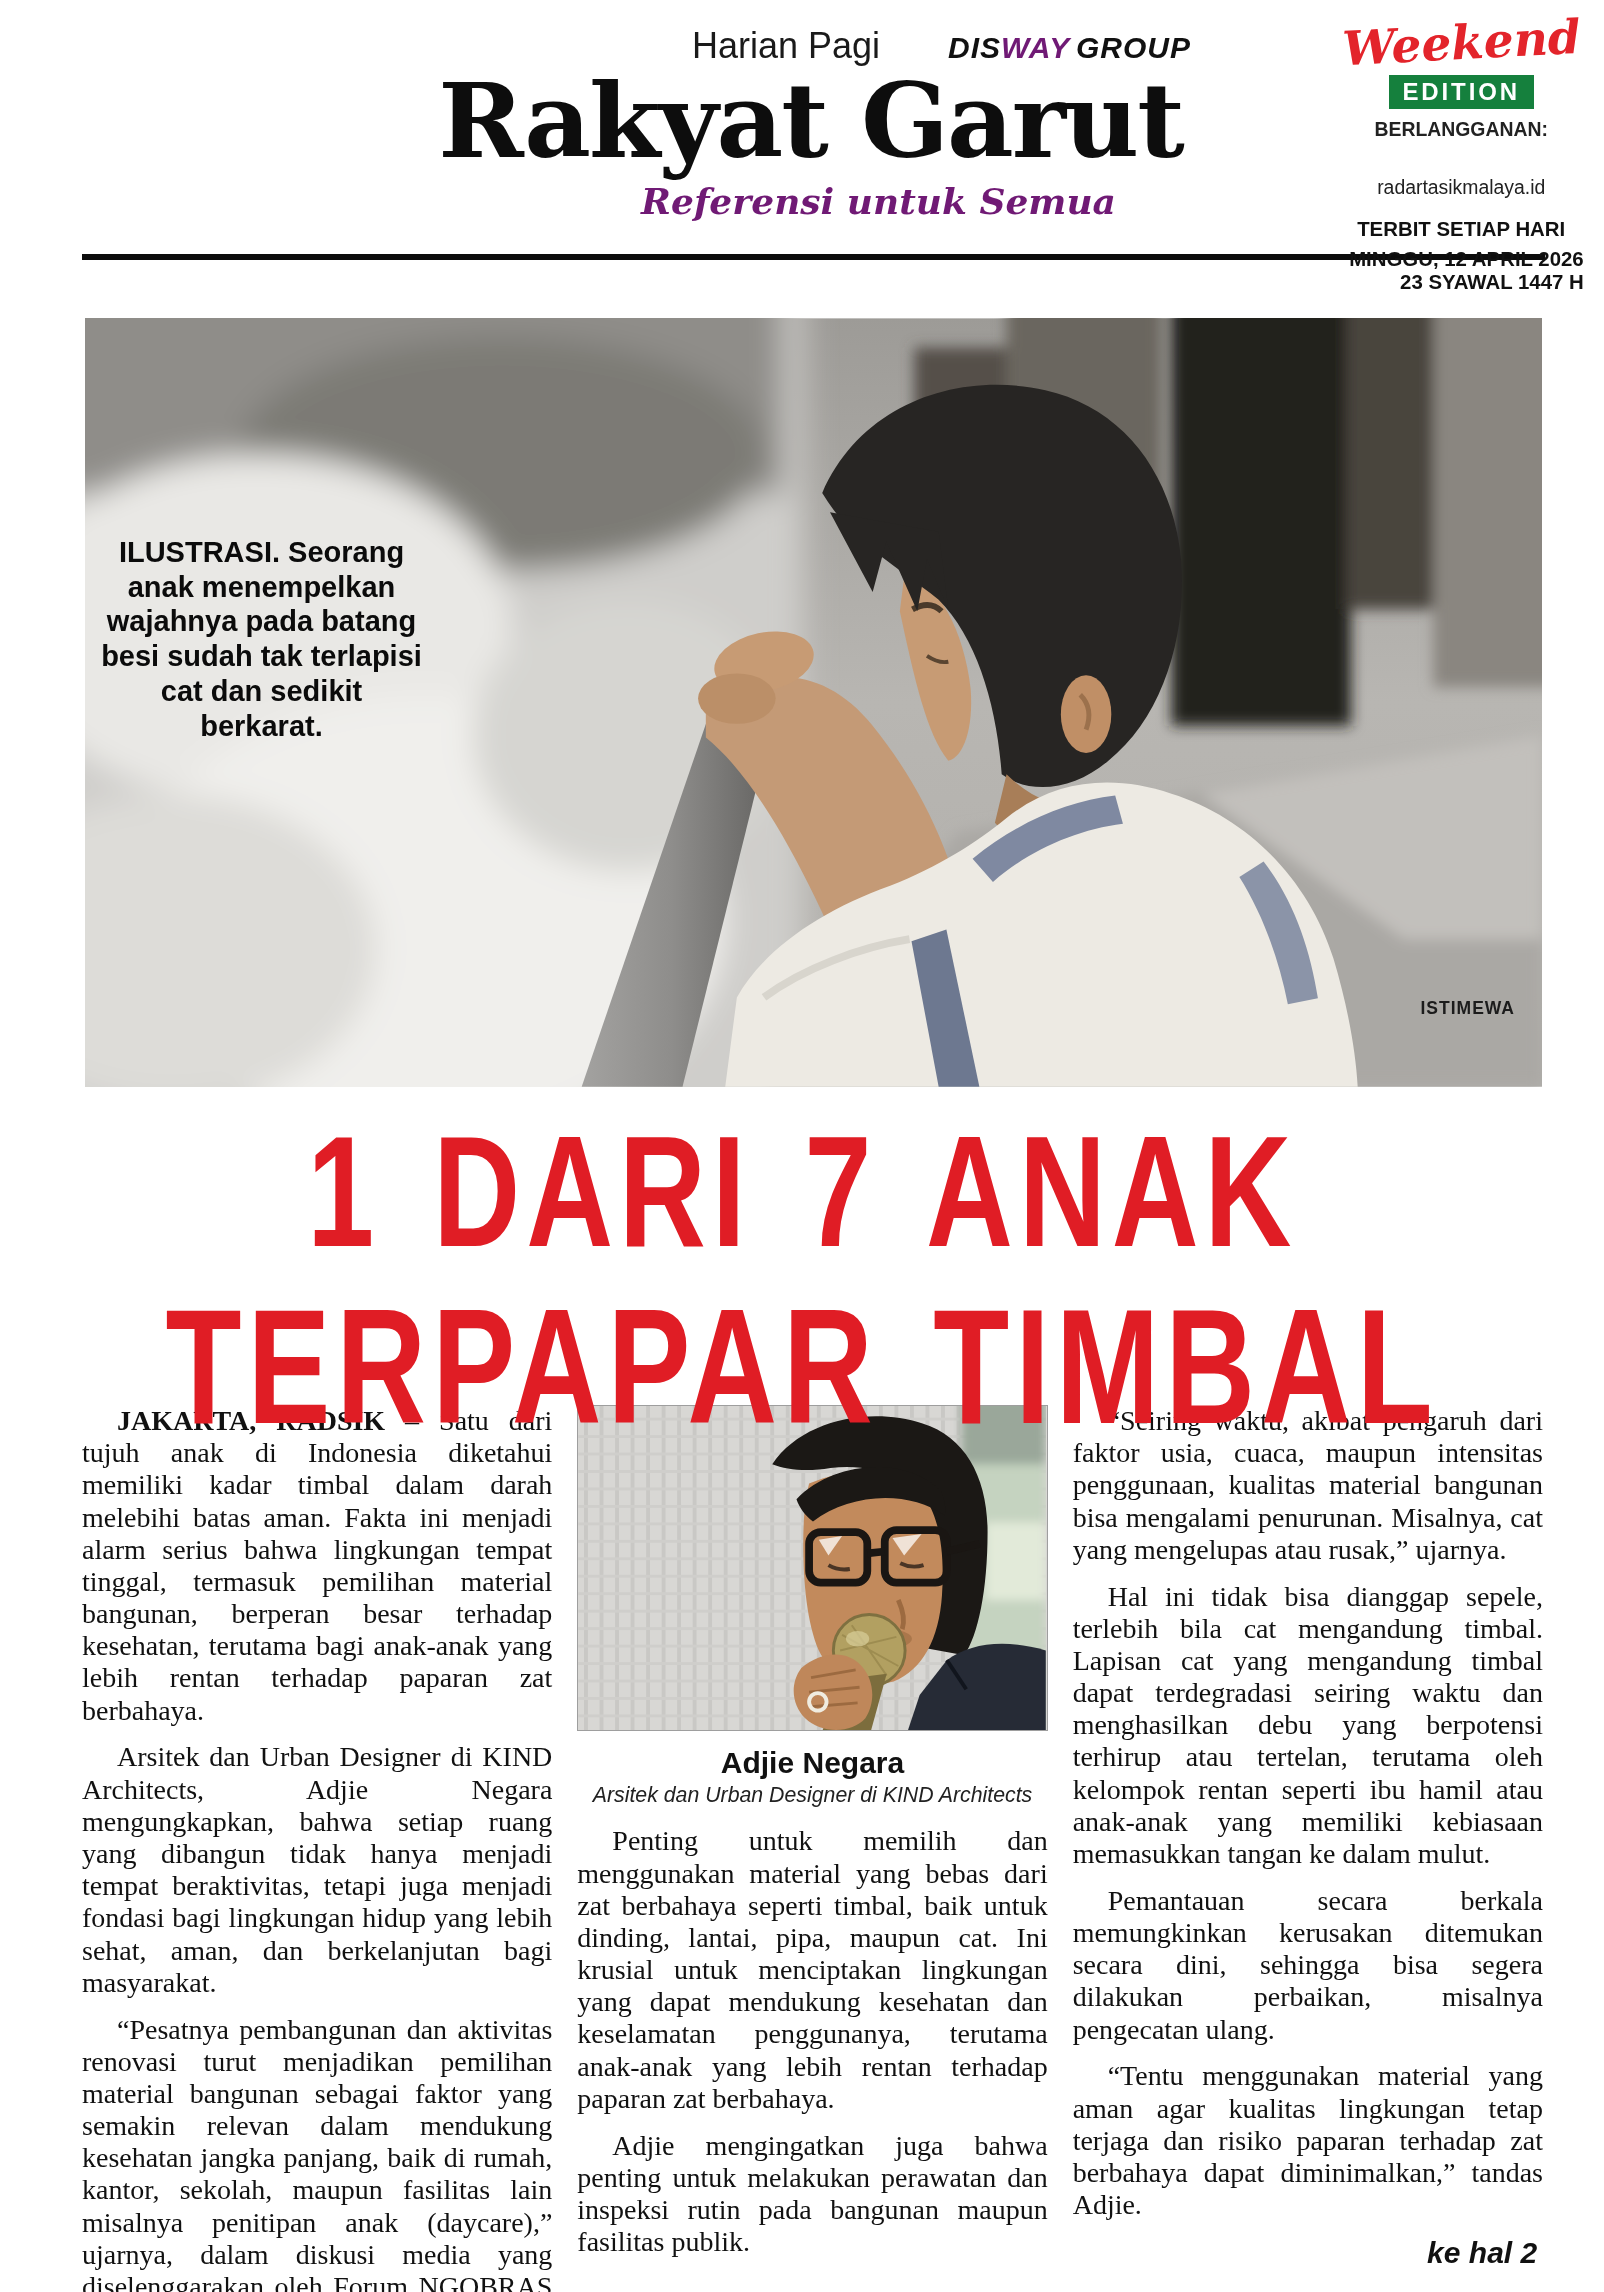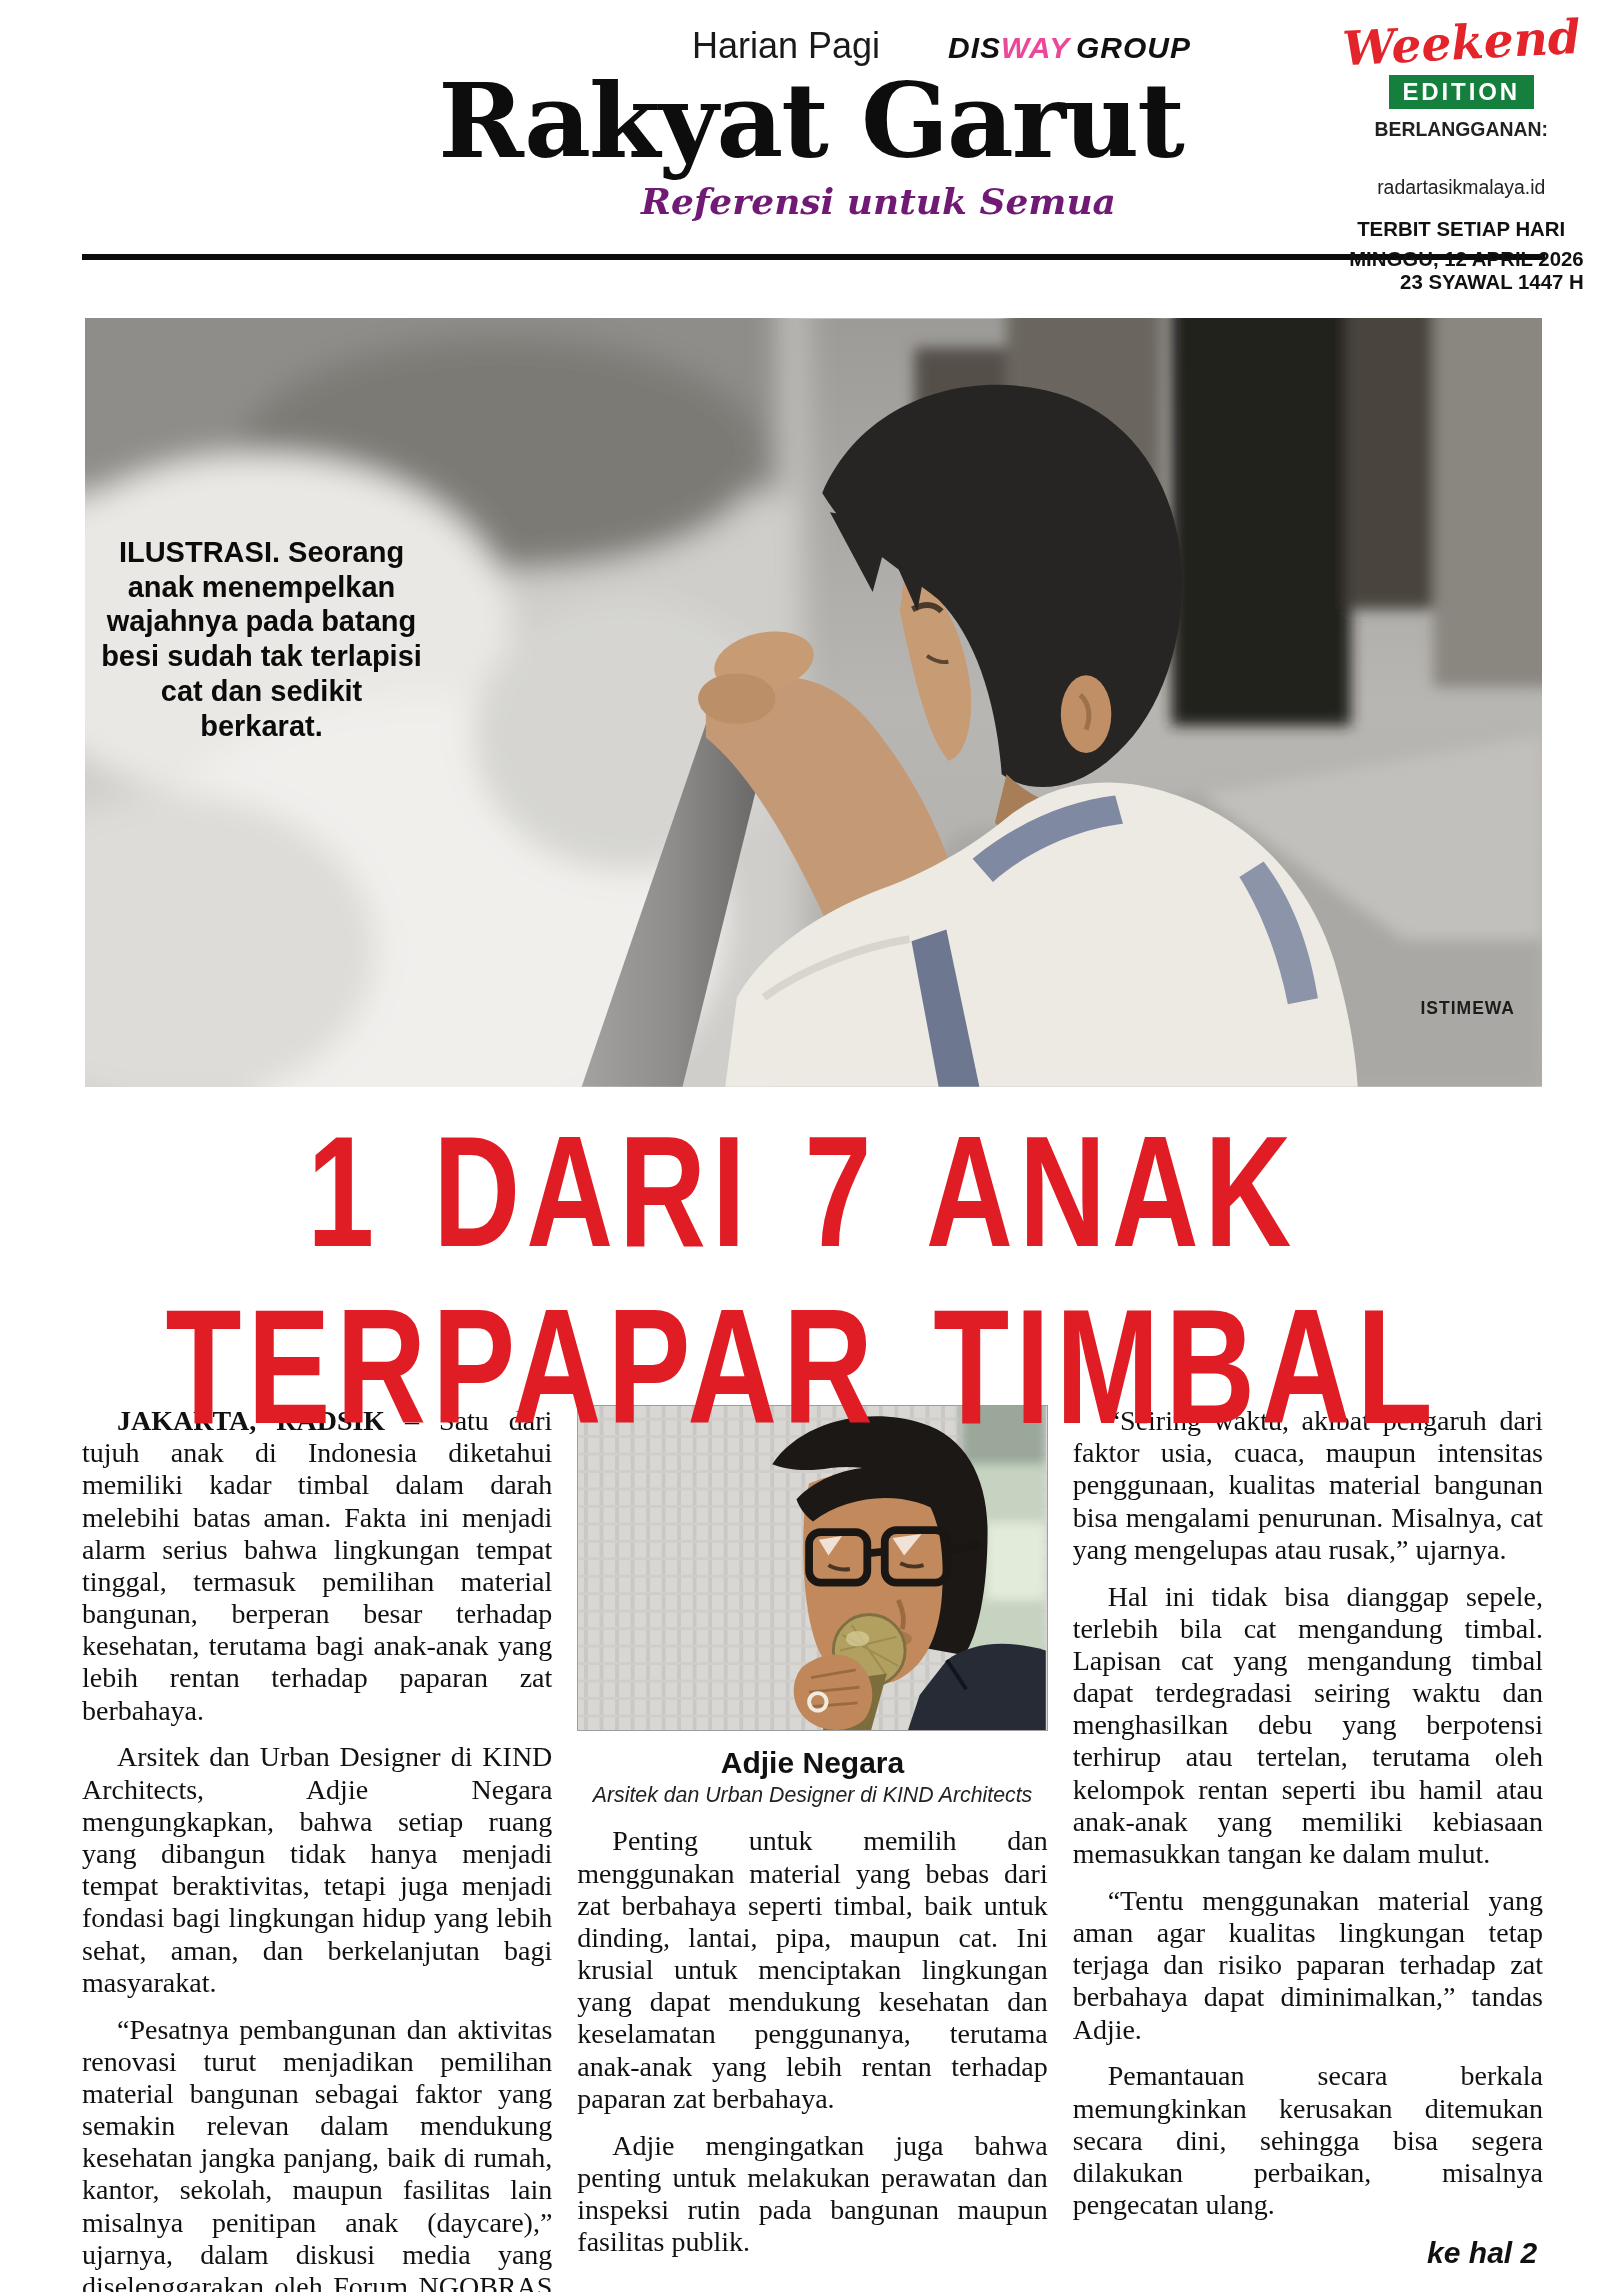--- a/index.html
+++ b/index.html
@@ -6,21 +6,21 @@
   .page{position:relative;width:1605px;height:2292px;background:#ffffff;overflow:hidden;
         font-family:"Liberation Serif",serif;color:#111;}
 
   
   .header{position:relative;height:254px;}
   .mast-center{position:absolute;left:243px;top:25px;width:1135px;text-align:center;}
   .mast-top{display:flex;justify-content:center;align-items:baseline;gap:68px;
             position:relative;left:131px;font-family:"Liberation Sans",sans-serif;}
   .harian{font-size:36px;color:#1a1a1a;}
   .disway{font-style:italic;font-weight:bold;font-size:30px;letter-spacing:1px;color:#111;}
-  .disway .way{color:#ec4899;margin-top:16px;}
+  .disway .way{color:#701a75;margin-top:16px;}
   .disway .grp{margin-left:5.8px;}
   .mast-title{margin:1.9px 0 0 0;font-family:"DejaVu Serif",serif;font-weight:bold;
               font-size:103px;line-height:1.0;letter-spacing:-1.9px;color:#0d0d0d;}
   .tagline{position:relative;left:68px;margin-top:7.8px;font-family:"DejaVu Serif",serif;
            font-style:italic;font-weight:bold;font-size:36px;color:#701a75;}
 
   .edition-block{position:absolute;right:21.3px;top:19.4px;width:245px;text-align:center;
                  font-family:"Liberation Sans",sans-serif;}
   .weekend{font-family:"DejaVu Serif",serif;font-style:italic;font-weight:bold;
            font-size:47px;line-height:1;color:#e3242b;transform:rotate(-3deg);}
@@ -229,20 +229,20 @@
       </div>
       <div class="photo-name">Adjie Negara</div>
       <div class="photo-role">Arsitek dan Urban Designer di KIND Architects</div>
       <p>Penting untuk memilih dan menggunakan material yang bebas dari zat berbahaya seperti timbal, baik untuk dinding, lantai, pipa, maupun cat. Ini krusial untuk menciptakan lingkungan yang dapat mendukung kesehatan dan keselamatan penggunanya, terutama anak-anak yang lebih rentan terhadap paparan zat berbahaya.</p>
       <p>Adjie mengingatkan juga bahwa penting untuk melakukan perawatan dan inspeksi rutin pada bangunan maupun fasilitas publik.</p>
     </div>
 
     <div class="col">
       <p>“Seiring waktu, akibat pengaruh dari faktor usia, cuaca, maupun intensitas penggunaan, kualitas material bangunan bisa mengalami penurunan. Misalnya, cat yang mengelupas atau rusak,” ujarnya.</p>
       <p>Hal ini tidak bisa dianggap sepele, terlebih bila cat mengandung timbal. Lapisan cat yang mengandung timbal dapat terdegradasi seiring waktu dan menghasilkan debu yang berpotensi terhirup atau tertelan, terutama oleh kelompok rentan seperti ibu hamil atau anak-anak yang memiliki kebiasaan memasukkan tangan ke dalam mulut.</p>
+      <p>Pemantauan secara berkala memungkinkan kerusakan ditemukan secara dini, sehingga bisa segera dilakukan perbaikan, misalnya pengecatan ulang.</p>
       <p>“Tentu menggunakan material yang aman agar kualitas lingkungan tetap terjaga dan risiko paparan terhadap zat berbahaya dapat diminimalkan,” tandas Adjie.</p>
-      <p>Pemantauan secara berkala memungkinkan kerusakan ditemukan secara dini, sehingga bisa segera dilakukan perbaikan, misalnya pengecatan ulang.</p>
       <div class="continuation">ke hal 2</div>
     </div>
 
   </main>
 </div>
 
 
 </body></html>

